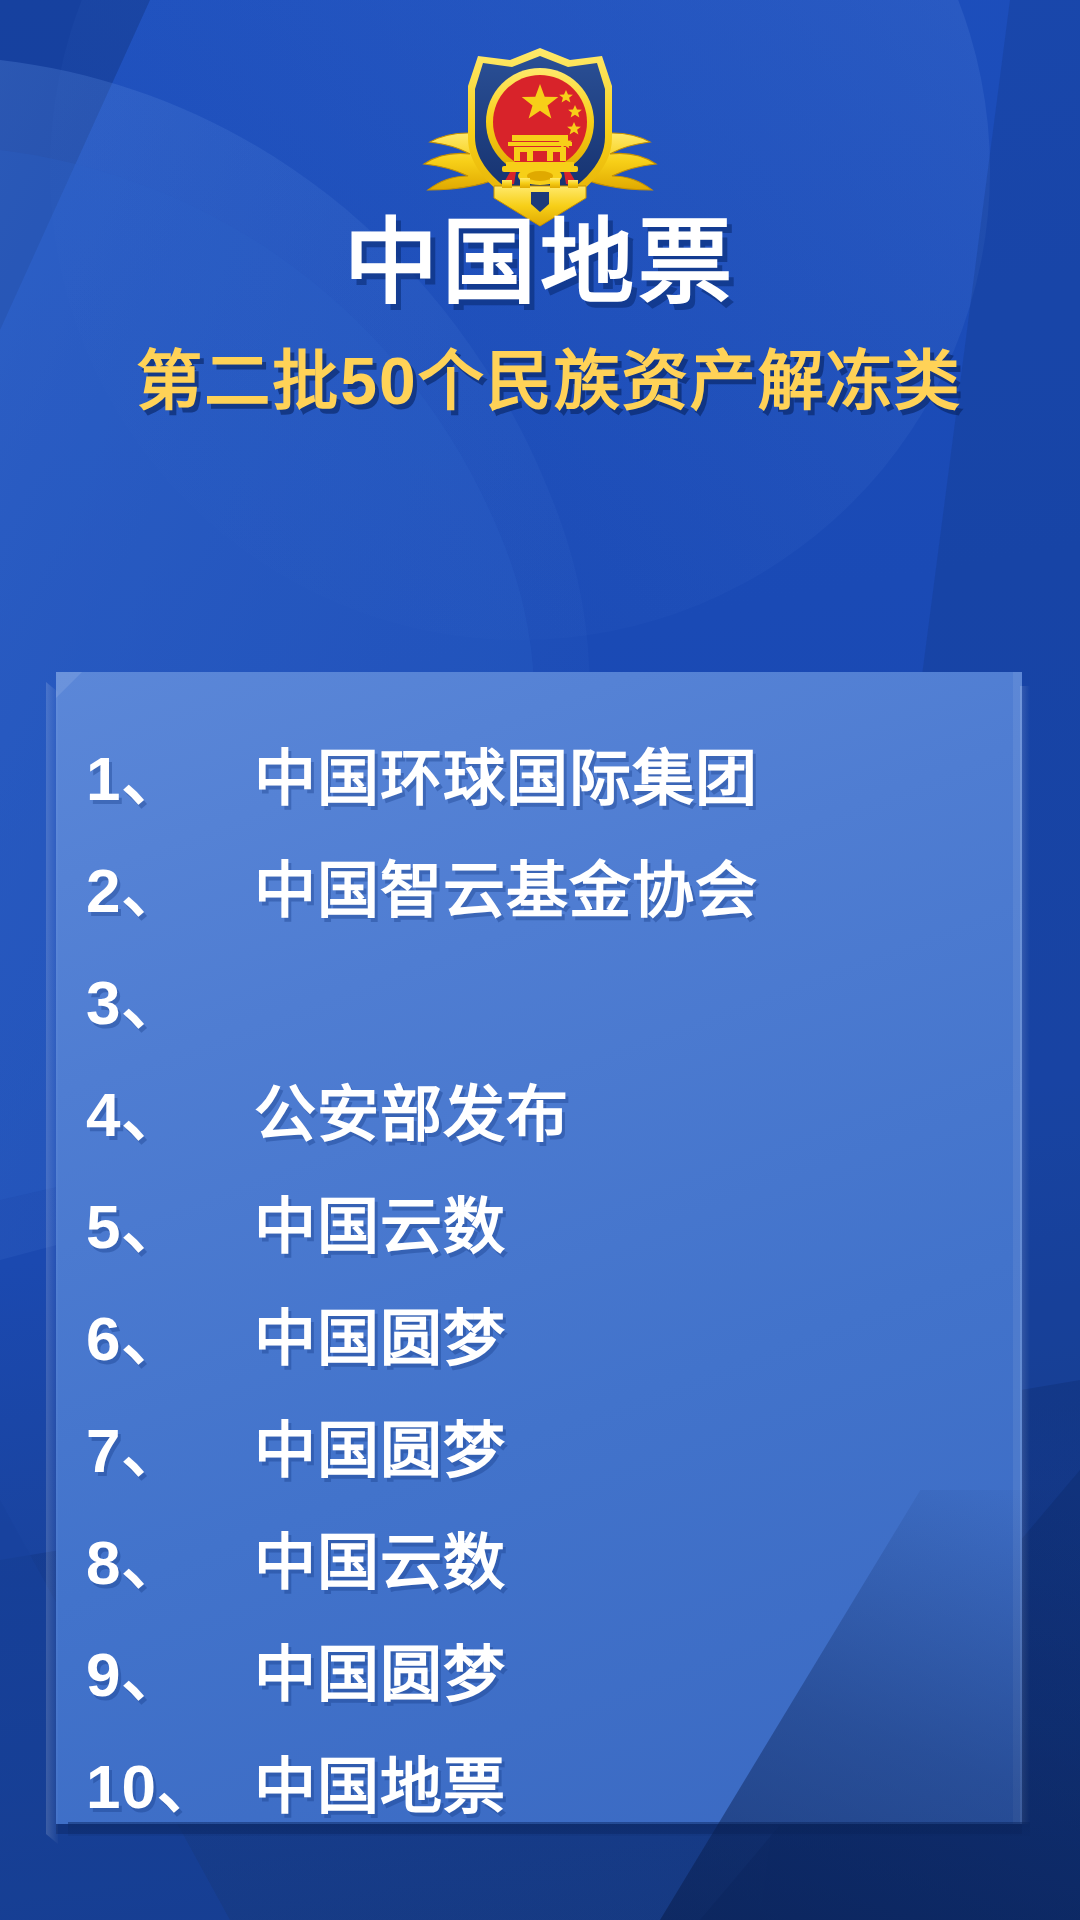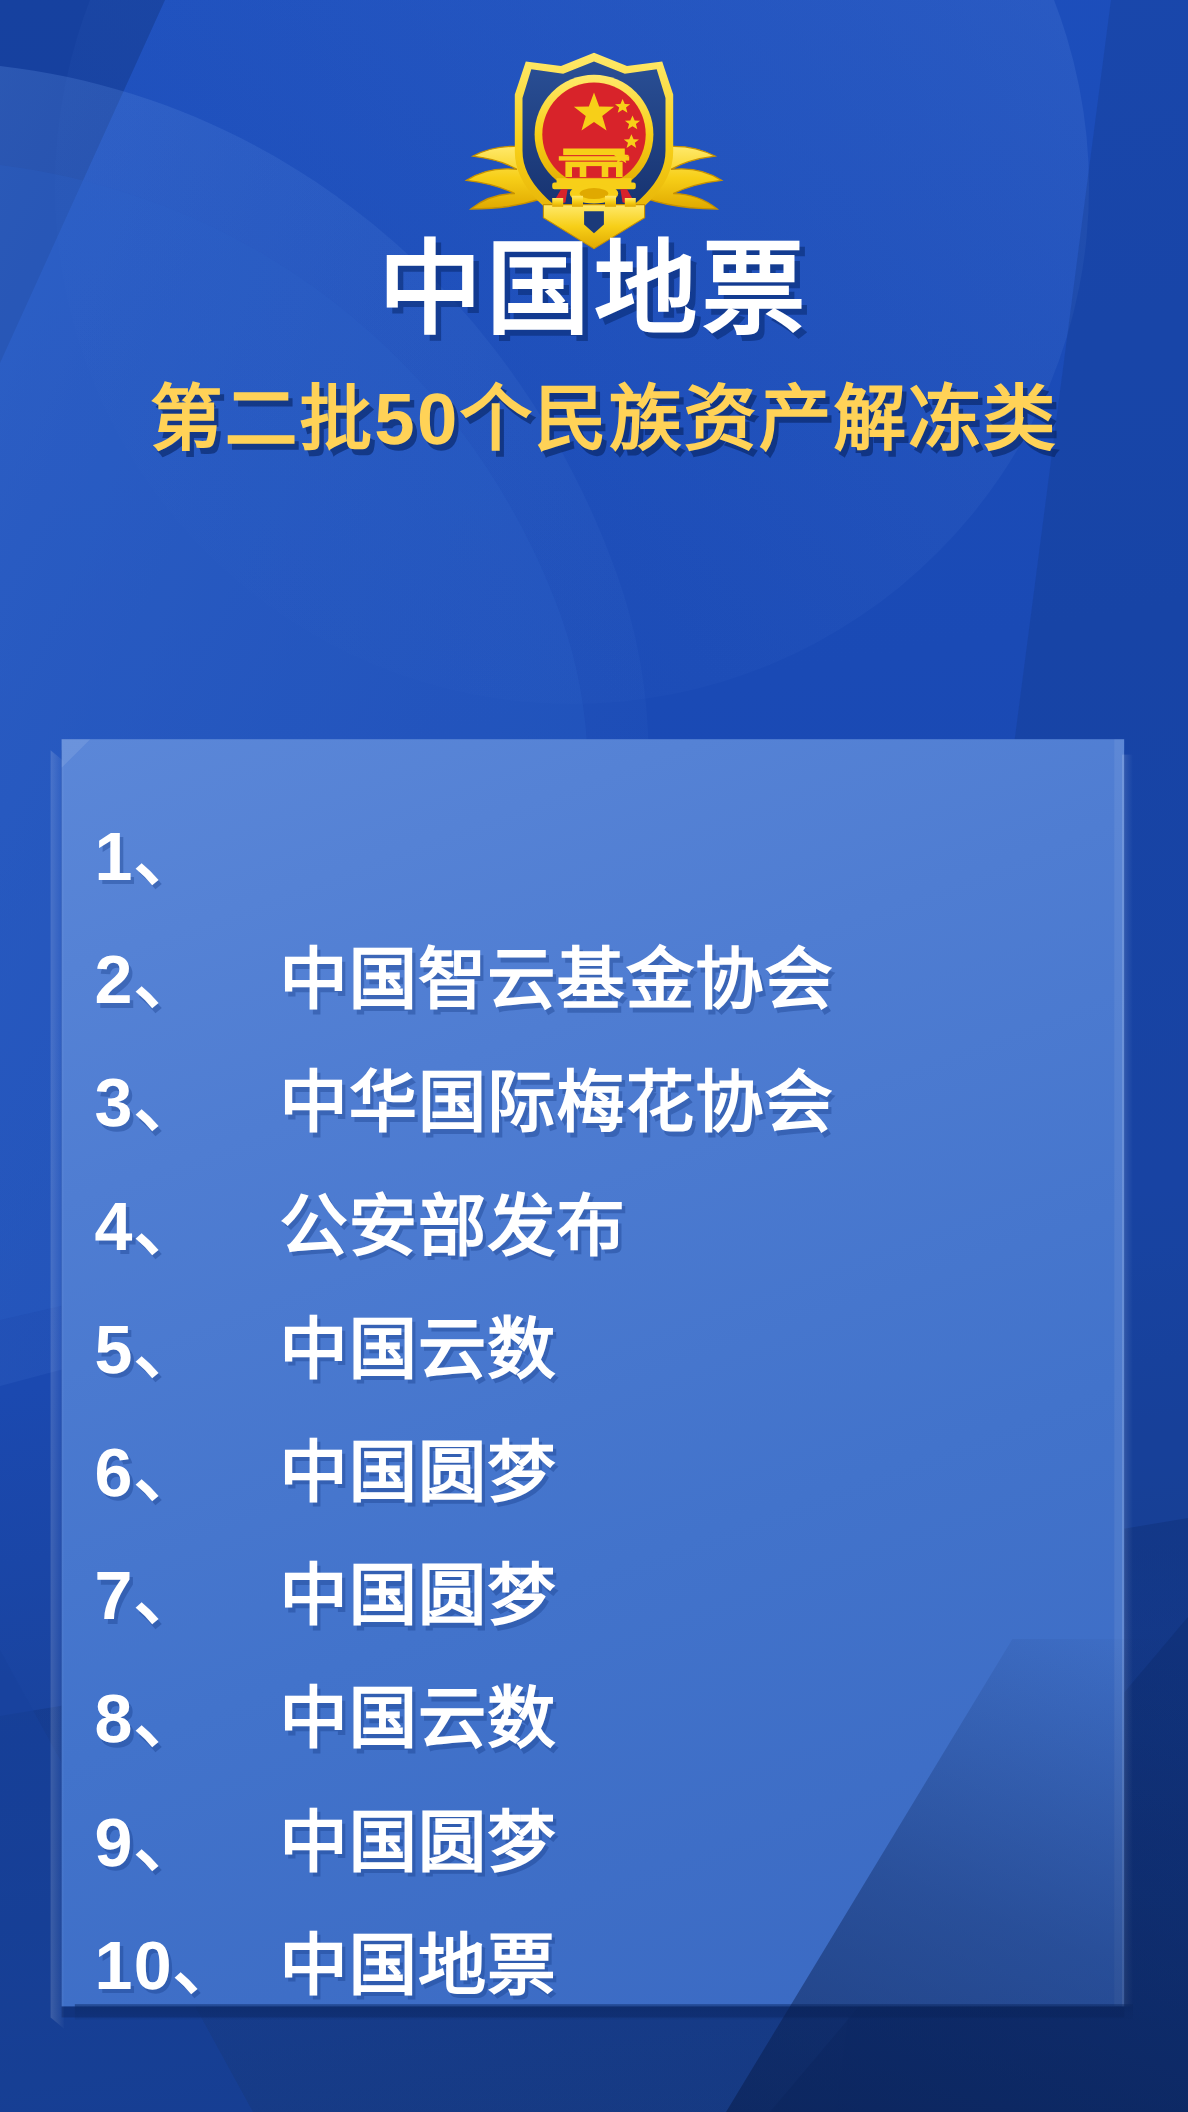--- a/index.html
+++ b/index.html
@@ -266,28 +266,28 @@
     </div>
   </div>
 
   <div class="panel">
     <span class="panel-edge-right"></span>
     <span class="panel-edge-bottom"></span>
 
     <ul class="list">
       <li class="list-item">
         <span class="item-index">1、</span>
+        <span class="item-label">中国环球国际集团</span>
       </li>
       <li class="list-item">
         <span class="item-index">2、</span>
         <span class="item-label">中国智云基金协会</span>
       </li>
       <li class="list-item">
         <span class="item-index">3、</span>
-        <span class="item-label">中华国际梅花协会</span>
       </li>
       <li class="list-item">
         <span class="item-index">4、</span>
         <span class="item-label">公安部发布</span>
       </li>
       <li class="list-item">
         <span class="item-index">5、</span>
         <span class="item-label">中国云数</span>
       </li>
       <li class="list-item">

